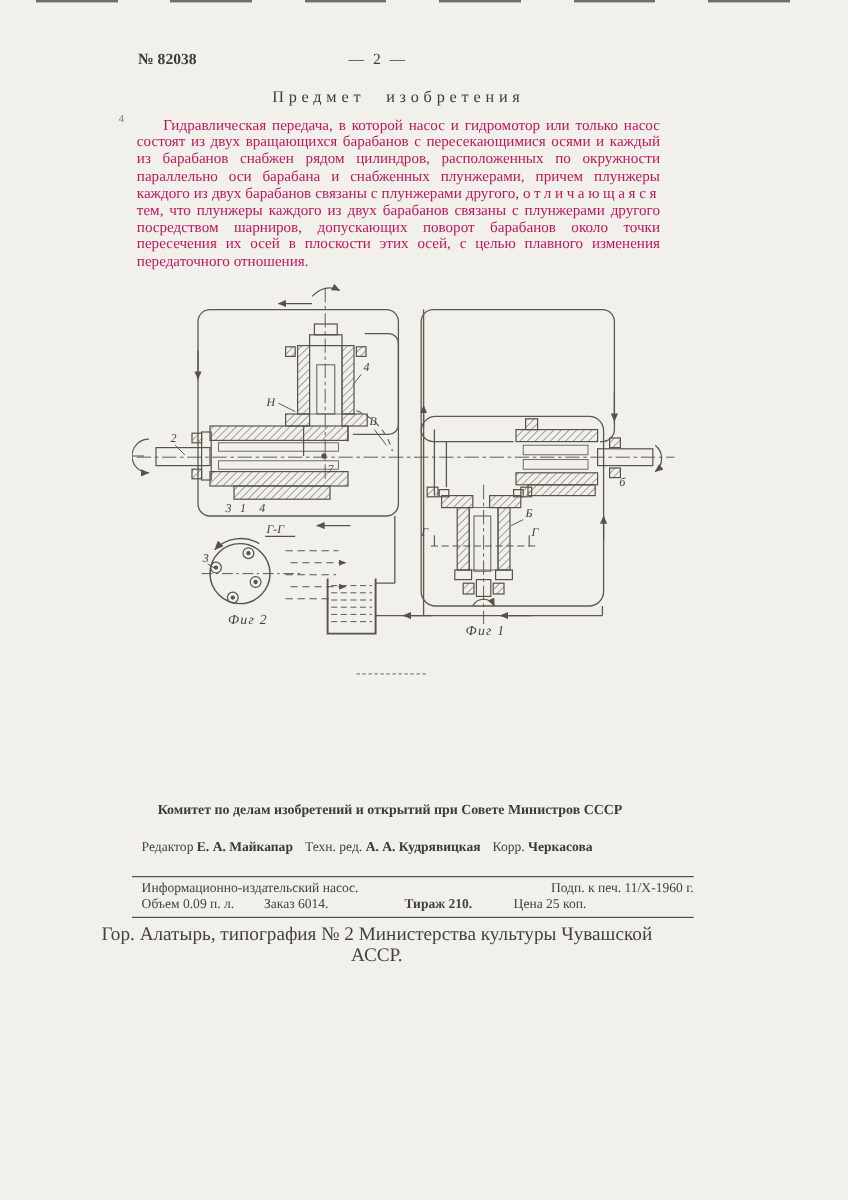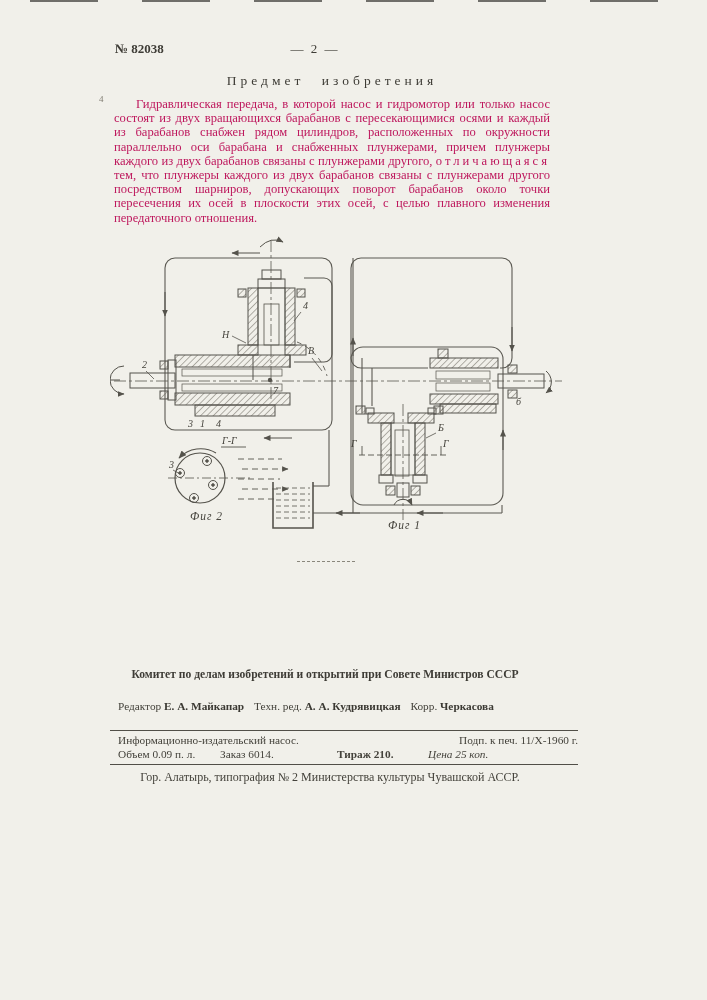--- a/index.html
+++ b/index.html
@@ -42,23 +42,23 @@
   }
   .imprint{position:absolute; left:0; top:0; width:707px; font-size:11.3px; color:#44423b;}
   .editors-line{position:absolute; top:700px; left:118px; width:460px; white-space:nowrap;}
   .editors-line b{font-weight:bold; color:#3b3933;}
   .editors-line .gap{display:inline-block; width:10px;}
   .rule{position:absolute; left:110px; width:468px; border-top:1.8px solid #514f48; height:0;}
   .rule-1{top:730px;} .rule-2{top:764px;}
   .imprint-row-1{position:absolute; top:734px; left:118px; width:460px;}
   .imprint-row-1 .right{position:absolute; right:0; top:0;}
   .ir2-item{position:absolute; top:748px; white-space:nowrap;}
-  .ir2-a{left:118px;} .ir2-b{left:220px;} .ir2-c{left:337px;font-weight:bold;} .ir2-d{left:428px;font-style:italic;}
+  .ir2-a{left:118px;} .ir2-b{left:220px;} .ir2-c{left:337px;font-weight:bold;} .ir2-d{left:428px;}
   .printer-line{
-    position:absolute; top:770px; left:96px; width:468px; text-align:center; font-size:12px;
+    position:absolute; top:770px; left:80px; width:468px; text-align:center; font-size:16px;
   }
   svg text{font-family:"Liberation Serif", serif;}
   .lbl{font-size:10px; font-style:italic; fill:#45433c;}
   .cap{font-size:11.5px; font-style:italic; fill:#45433c; letter-spacing:1px;}
 </style>
 </head>
 <body>
 
 <div class="page">
 

